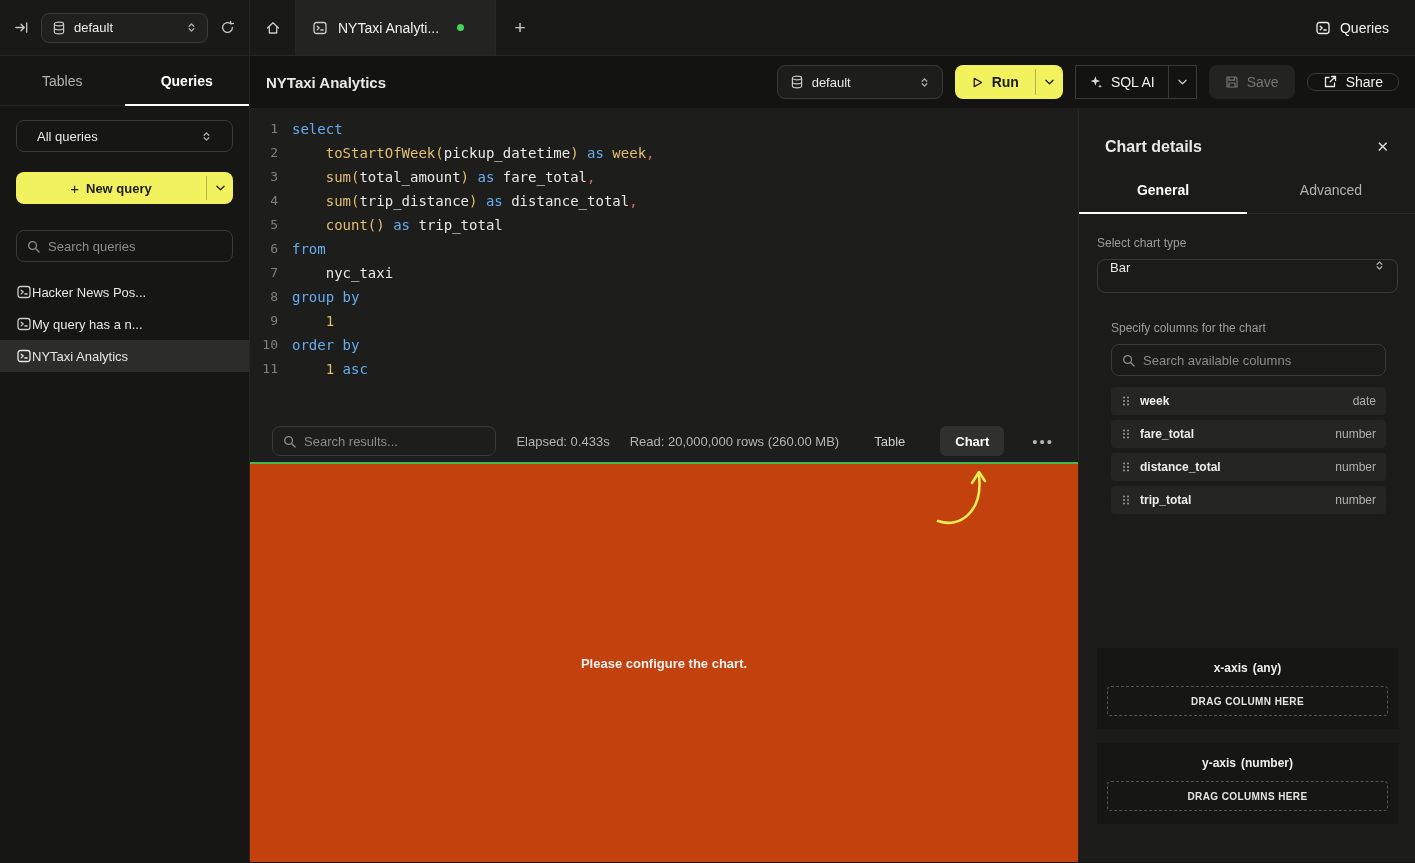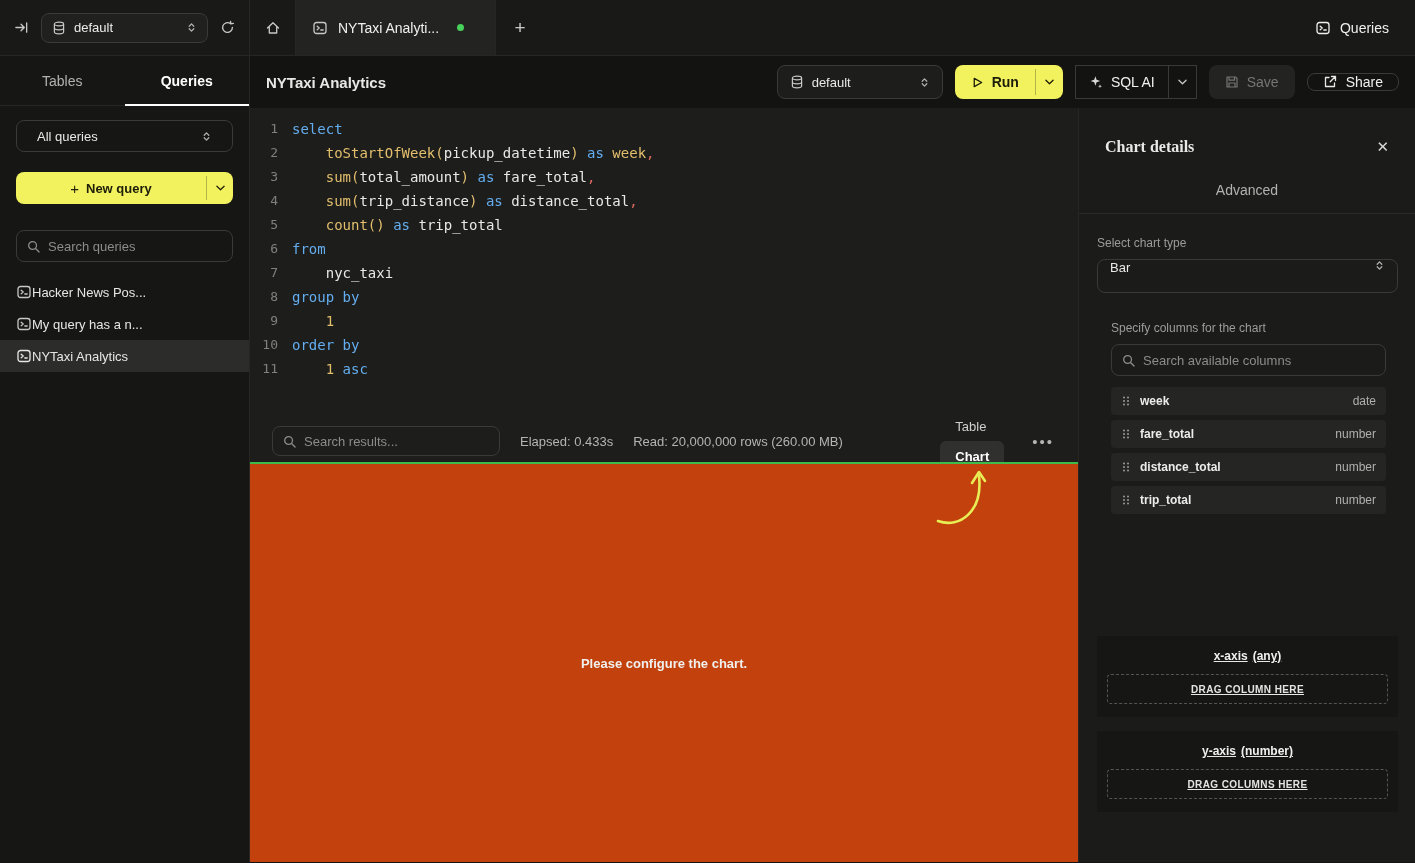--- a/index.html
+++ b/index.html
@@ -73,49 +73,49 @@
   .tok-fn { color:#e3bf6d; }
   .tok-id { color:#e8e8e6; }
   .tok-nu { color:#e3bf6d; }
   .tok-pu { color:#dd6a5e; }
   .tok-pl { color:#e8e8e6; }
 
   
   .results-toolbar { height:42px; display:flex; align-items:center; gap:20px; padding:0 16px 0 22px; flex-shrink:0; }
   .results-search { width:228px; height:30px; border:1px solid #3a3a38; border-radius:8px; display:flex; align-items:center; gap:8px; padding:0 10px; }
   .meta { font-size:13px; color:#b4b4b2; white-space:nowrap; }
-  .view-toggle { margin-left:auto; display:flex; gap:0;flex-direction:column; }
+  .view-toggle { margin-left:auto; display:flex; gap:20px; }
   .view-btn { height:30px; padding:0 15px; border-radius:6px; display:flex; align-items:center; font-size:13px; color:#cfcfcd; cursor:pointer; }
   .view-btn.active { background:#30302e; color:#ffffff; font-weight:700; }
   .more-btn { color:#b4b4b2; padding:0 8px; font-size:15px; letter-spacing:2px; cursor:pointer; }
 
   .green-divider { height:2px; background:#3dbb4c; flex-shrink:0; }
 
   .chart-area { flex:1; background:#c2410c; position:relative; display:flex; align-items:center; justify-content:center; }
   .empty-msg { font-size:13px; font-weight:700; color:#f0f0ee; }
   .anno-arrow { position:absolute; top:2px; right:84px; }
 
   
   .chart-panel { width:337px; border-left:1px solid #262624; background:#1b1b19; display:flex; flex-direction:column; flex-shrink:0; }
-  .cp-header { display:flex; align-items:flex-end; justify-content:space-between; padding:30px 26px 0 26px; flex-shrink:0;font-family:Liberation Serif, serif; }
+  .cp-header { display:flex; align-items:flex-end; justify-content:space-between; padding:30px 26px 0 26px; flex-shrink:0; }
   .cp-title { font-size:16px; font-weight:700; }
   .cp-close { color:#d8d8d6; font-size:15px; cursor:pointer; }
   .cp-tabs { display:flex; margin-top:26px; border-bottom:1px solid #2a2a28; flex-shrink:0; }
   .cp-tab { flex:1; text-align:center; padding-bottom:15px; font-size:14px; color:#b2b2b0; position:relative; cursor:pointer; }
   .cp-tab.active { color:#ffffff; font-weight:700; }
   .cp-tab.active::after { content:''; position:absolute; left:0; right:0; bottom:-1px; height:2px; background:#ffffff; }
   .cp-content { padding:22px 17px 0 18px; flex:1; min-height:0; }
   .cp-label { font-size:12px; color:#9c9c9a; margin-bottom:9px; }
   .cp-select { height:34px; border:1px solid #3a3a38; border-radius:8px; display:flex; align-items:flex-start; justify-content:space-between; padding:0 12px; font-size:13px; cursor:pointer; }
   .cols-wrap { margin:28px 12px 0 14px; }
   .cols-search { height:32px; border:1px solid #3a3a38; border-radius:8px; display:flex; align-items:center; gap:8px; padding:0 10px; margin-bottom:11px; }
   .col-row { height:28px; background:#252523; border-radius:4px; display:flex; align-items:center; gap:9px; padding:0 10px; margin-bottom:5px; cursor:grab; }
   .col-name { font-size:12px; font-weight:700; color:#ececea; }
   .col-type { margin-left:auto; font-size:12px; color:#b0b0ae; }
-  .cp-axes { margin-top:auto; padding:0 17px 50px 18px; flex-shrink:0;text-decoration:underline; }
+  .cp-axes { margin-top:auto; padding:0 17px 38px 18px; flex-shrink:0; }
   .axis-card { background:#161614; padding:13px 10px 13px; margin-top:14px; }
   .axis-title { text-align:center; font-size:12px; color:#f0f0ee; }
   .axis-name { font-weight:700; }
   .axis-hint { font-weight:600; margin-left:5px; }
   .drop-zone { margin-top:11px; height:30px; border:1px dashed #55554f; border-radius:4px; display:flex; align-items:center; justify-content:center; font-size:10px; font-weight:700; letter-spacing:0.04em; color:#e4e4e2; }
 
   .text-input { background:transparent; border:none; outline:none; color:#e8e8e6; font-size:13px; font-family:inherit; width:100%; padding:0; }
   .text-input::placeholder { color:#8c8c8a; }
 </style>
 </head>
@@ -382,20 +382,21 @@
         </div>
       </div>
 
       <aside class="chart-panel">
         <div class="cp-header">
           <span class="cp-title">Chart details</span>
           <span class="cp-close">✕</span>
         </div>
 
         <div class="cp-tabs">
+          <div class="cp-tab active">General</div>
           <div class="cp-tab">Advanced</div>
         </div>
 
         <div class="cp-content">
           <div class="cp-label">Select chart type</div>
           <div class="cp-select">
             <span>Bar</span>
             <span>
               <svg width="11" height="11" viewBox="0 0 12 12" fill="none" stroke="#b0b0ae" stroke-width="1.4" stroke-linecap="round" stroke-linejoin="round">
                   <path d="M3.5 4.6L6 2l2.5 2.6M3.5 7.4L6 10 8.5 7.4"></path>

